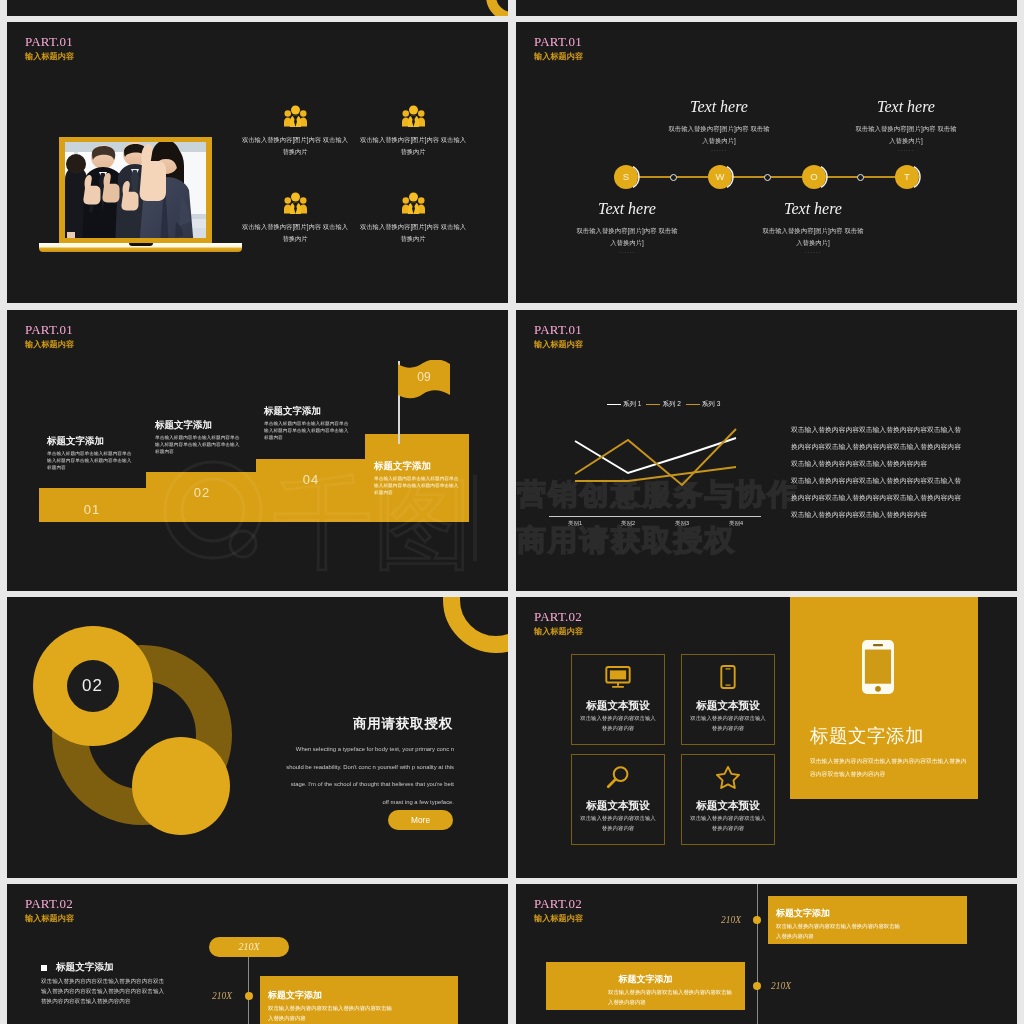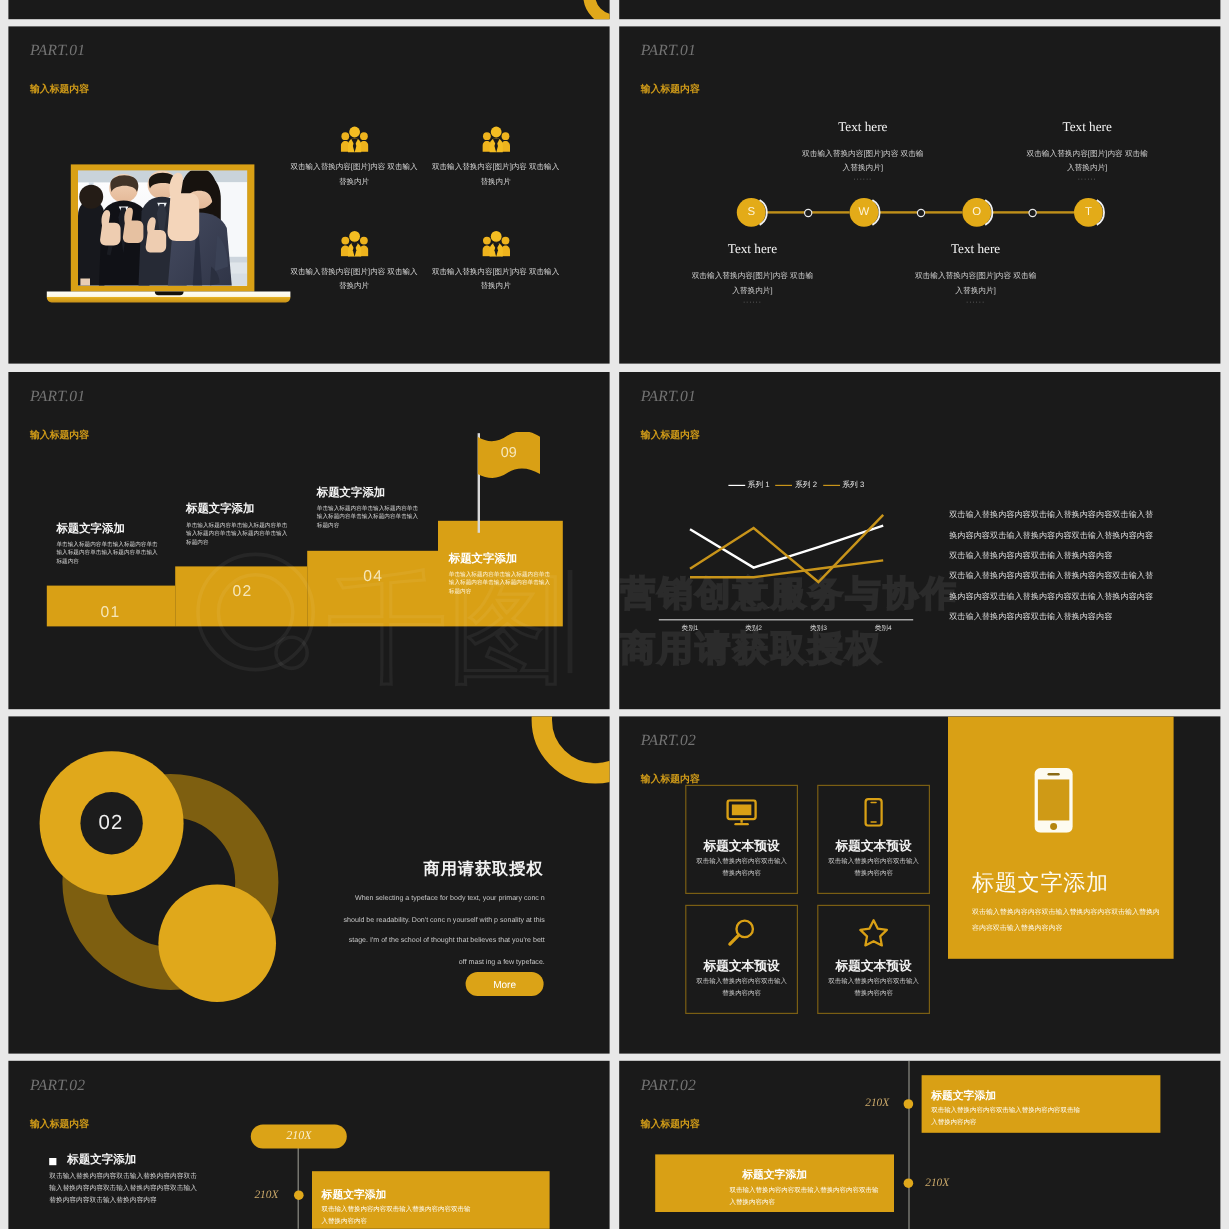--- a/index.html
+++ b/index.html
@@ -5,23 +5,23 @@
 html,body{margin:0;padding:0;}
 body{width:1024px;height:1024px;background:#e8e8e8;overflow:hidden;
  font-family:"Liberation Sans",sans-serif;-webkit-font-smoothing:antialiased;
  text-rendering:optimizeLegibility;}
 .grid{position:absolute;left:0;top:0;width:1024px;height:1024px;}
 .slide{position:absolute;width:501px;height:281px;background:#1a1a1a;overflow:hidden;}
 .col-l{left:7px;} .col-r{left:516px;}
 .r1{top:-265px;} .r2{top:22px;} .r3{top:310px;} .r4{top:597px;} .r5{top:884px;}
 
 .hd{position:absolute;left:18px;top:13px;}
-.hd .eb{font-family:"Liberation Serif",serif;font-style:italic;font-size:13px;
- color:#737373;letter-spacing:.2px;line-height:13px;}
-.hd .tt{font-size:8.2px;color:#cf9a18;line-height:11px;margin-top:21px;font-weight:700;}
+.hd .eb{font-family:"Liberation Serif",serif;font-size:13px;
+ color:#f9a8d4;letter-spacing:.2px;line-height:13px;}
+.hd .tt{font-size:8.2px;color:#cf9a18;line-height:11px;margin-top:3px;font-weight:700;}
 
 
 .lap{position:absolute;left:32px;top:115px;}
 .lap .lid{position:absolute;left:20px;top:0;width:153px;height:106px;background:#d9a015;}
 .lap .scr{position:absolute;left:26px;top:5px;width:141px;height:96px;overflow:hidden;background:#c9d3da;}
 .lap .base{position:absolute;left:0px;top:106px;width:203px;height:9px;
  background:linear-gradient(180deg,#fffdf4 0%,#fdf8e4 45%,#e4ae1c 55%,#c9921a 100%);
  border-radius:0 0 4px 4px;}
 .lap .notch{position:absolute;left:90px;top:106px;width:24px;height:2.6px;background:#14110c;border-radius:0 0 3px 3px;}
 
@@ -32,21 +32,21 @@
 .ib .ic{height:22px;}
 .ib .tx{font-size:6.3px;line-height:11.5px;color:#d8d8d8;margin-top:7px;}
 
 
 .swline{position:absolute;height:1.6px;background:#bf8f19;}
 .swc{position:absolute;width:24px;height:24px;border-radius:50%;background:#e3ab18;
  color:#fdf3d8;font-size:9.5px;line-height:24px;text-align:center;font-weight:400;}
 .swarc{position:absolute;width:24px;height:24px;}
 .swdot{position:absolute;width:5px;height:5px;border-radius:50%;border:1.2px solid #e8e8e8;background:#1a1a1a;}
 .swtxt{position:absolute;width:102px;text-align:center;}
-.swtxt .l{font-family:"Liberation Serif",serif;font-size:11px;color:#f2f2f2;line-height:13px;}
+.swtxt .l{font-family:"Liberation Serif",serif;font-size:16px;color:#f2f2f2;line-height:13px;font-style:italic;}
 .swtxt .b{font-size:6.4px;color:#cfcfcf;line-height:11.5px;margin-top:10px;}
 .swtxt .d{font-size:5.5px;color:#8d8d8d;letter-spacing:.8px;line-height:8px;}
 
 
 .step{position:absolute;background:#d9a015;}
 .stlab{position:absolute;width:88px;}
 .stlab .t{font-size:9.5px;color:#f4f4f4;font-weight:700;line-height:13px;white-space:nowrap;}
 .stlab .b{font-size:4.7px;color:#d8d8d8;line-height:6.8px;margin-top:4px;}
 .stlab.on .t{color:#fff;} .stlab.on .b{color:#fff6e0;}
 .flagpole{position:absolute;width:2px;background:#d8d8d8;}

